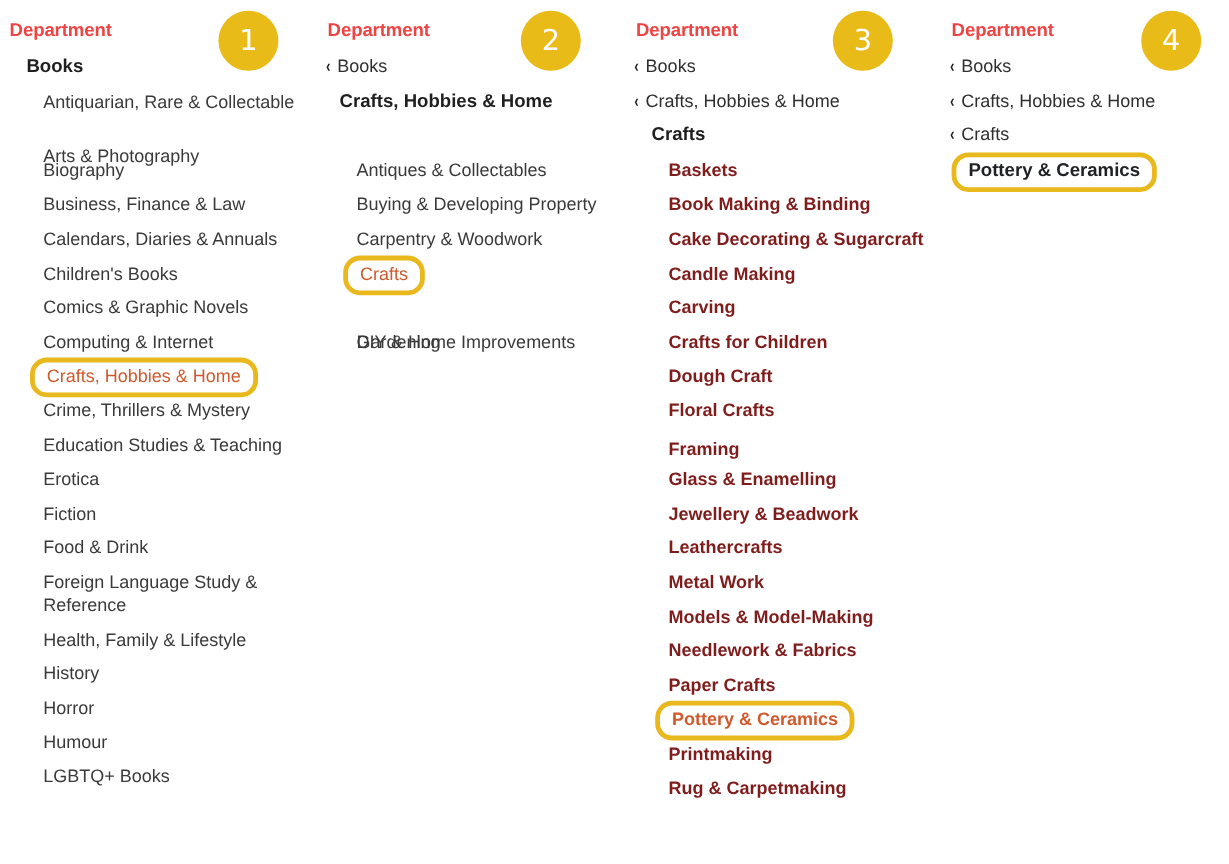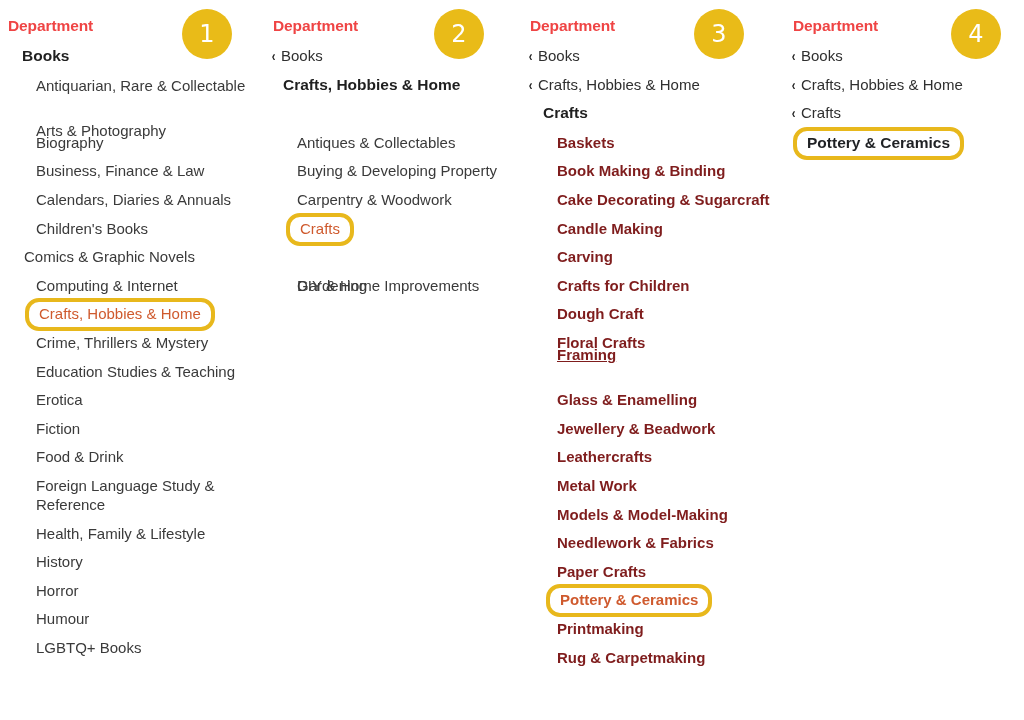--- a/index.html
+++ b/index.html
@@ -133,21 +133,21 @@
     <div class="badge badge-1">1</div>
     <div class="panel panel-1">
       <div class="row dept-title" style="left: 8px; top: 17px;">Department</div>
       <div class="row" style="left: 22px; top: 47px;"><span class="node-title">Books</span></div>
       <div class="row wrap leaf" style="left: 36px; top: 75.6px; width: 225px;">Antiquarian, Rare &amp; Collectable</div>
       <div class="row wrap leaf" style="left: 36px; top: 104.2px; width: 225px; margin-top: 17px;">Arts &amp; Photography</div>
       <div class="row wrap leaf" style="left: 36px; top: 132.8px; width: 225px;">Biography</div>
       <div class="row wrap leaf" style="left: 36px; top: 161.4px; width: 225px;">Business, Finance &amp; Law</div>
       <div class="row wrap leaf" style="left: 36px; top: 190px; width: 225px;">Calendars, Diaries &amp; Annuals</div>
       <div class="row wrap leaf" style="left: 36px; top: 218.6px; width: 225px;">Children's Books</div>
-      <div class="row wrap leaf" style="left: 24px; top: 247.2px; width: 225px;">Comics &amp; Graphic Novels</div>
+      <div class="row wrap leaf" style="left: 36px; top: 247.2px; width: 225px;">Comics &amp; Graphic Novels</div>
       <div class="row wrap leaf" style="left: 36px; top: 275.8px; width: 225px;">Computing &amp; Internet</div>
       <div class="row" style="left: 25px; top: 298.4px;"><span class="hl"><span class="leaf">Crafts, Hobbies &amp; Home</span></span></div>
       <div class="row wrap leaf" style="left: 36px; top: 333px; width: 225px;">Crime, Thrillers &amp; Mystery</div>
       <div class="row wrap leaf" style="left: 36px; top: 361.6px; width: 225px;">Education Studies &amp; Teaching</div>
       <div class="row wrap leaf" style="left: 36px; top: 390.2px; width: 225px;">Erotica</div>
       <div class="row wrap leaf" style="left: 36px; top: 418.8px; width: 225px;">Fiction</div>
       <div class="row wrap leaf" style="left: 36px; top: 447.4px; width: 225px;">Food &amp; Drink</div>
       <div class="row wrap leaf" style="left: 36px; top: 476px; width: 225px;">Foreign Language Study &amp; Reference</div>
       <div class="row wrap leaf" style="left: 36px; top: 523.6px; width: 225px;">Health, Family &amp; Lifestyle</div>
       <div class="row wrap leaf" style="left: 36px; top: 552.2px; width: 225px;">History</div>
@@ -183,21 +183,21 @@
       </div>
       <div class="row" style="left: 18px; top: 104.2px;"><span class="node-title">Crafts</span></div>
       <div class="row wrap leaf strong" style="left: 32px; top: 132.8px; width: 222px;">Baskets</div>
       <div class="row wrap leaf strong" style="left: 32px; top: 161.4px; width: 222px;">Book Making &amp; Binding</div>
       <div class="row wrap leaf strong" style="left: 32px; top: 190px; width: 222px;">Cake Decorating &amp; Sugarcraft</div>
       <div class="row wrap leaf strong" style="left: 32px; top: 218.6px; width: 222px;">Candle Making</div>
       <div class="row wrap leaf strong" style="left: 32px; top: 247.2px; width: 222px;">Carving</div>
       <div class="row wrap leaf strong" style="left: 32px; top: 275.8px; width: 222px;">Crafts for Children</div>
       <div class="row wrap leaf strong" style="left: 32px; top: 304.4px; width: 222px;">Dough Craft</div>
       <div class="row wrap leaf strong" style="left: 32px; top: 333px; width: 222px;">Floral Crafts</div>
-      <div class="row wrap leaf strong" style="left: 32px; top: 345px; width: 222px; text-decoration: underline;">Framing</div>
+      <div class="row wrap leaf strong" style="left: 32px; top: 365px; width: 222px;">Framing</div>
       <div class="row wrap leaf strong" style="left: 32px; top: 390.2px; width: 222px;">Glass &amp; Enamelling</div>
       <div class="row wrap leaf strong" style="left: 32px; top: 418.8px; width: 222px;">Jewellery &amp; Beadwork</div>
       <div class="row wrap leaf strong" style="left: 32px; top: 447.4px; width: 222px;">Leathercrafts</div>
       <div class="row wrap leaf strong" style="left: 32px; top: 476px; width: 222px;">Metal Work</div>
       <div class="row wrap leaf strong" style="left: 32px; top: 504.6px; width: 222px;">Models &amp; Model-Making</div>
       <div class="row wrap leaf strong" style="left: 32px; top: 533.2px; width: 222px;">Needlework &amp; Fabrics</div>
       <div class="row wrap leaf strong" style="left: 32px; top: 561.8px; width: 222px;">Paper Crafts</div>
       <div class="row" style="left: 21px; top: 584.4px;"><span class="hl"><span class="leaf strong">Pottery &amp; Ceramics</span></span></div>
       <div class="row wrap leaf strong" style="left: 32px; top: 619px; width: 222px;">Printmaking</div>
       <div class="row wrap leaf strong" style="left: 32px; top: 647.6px; width: 222px;">Rug &amp; Carpetmaking</div>

